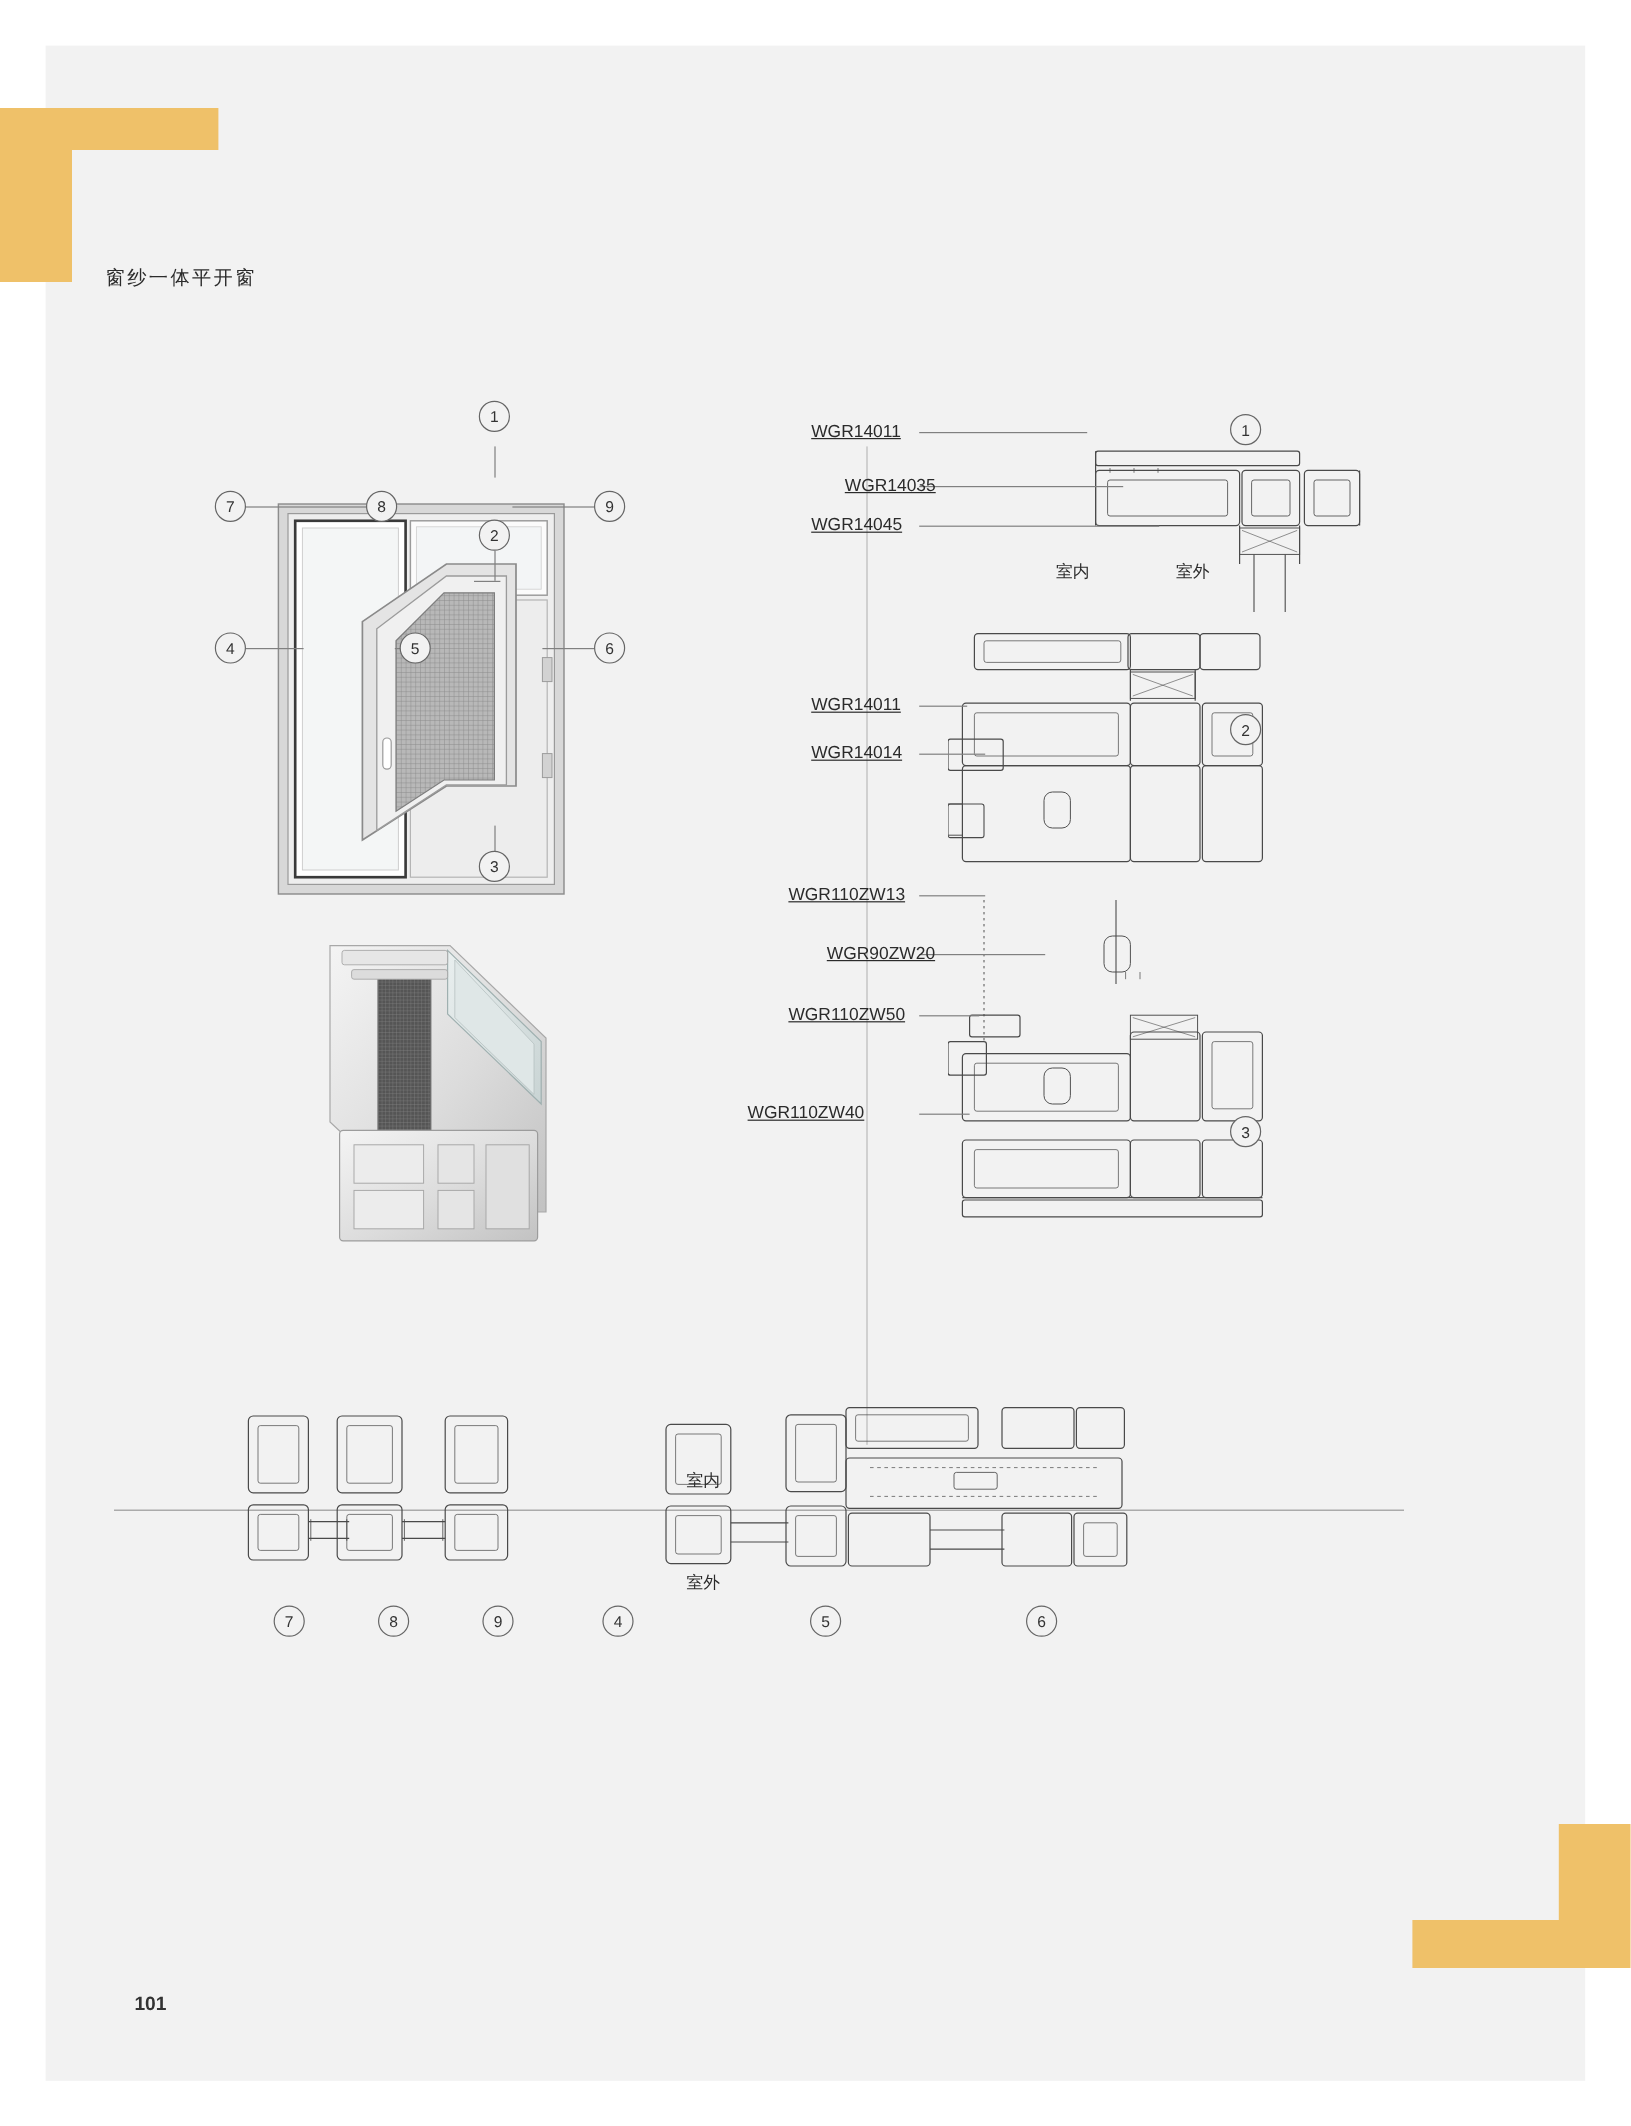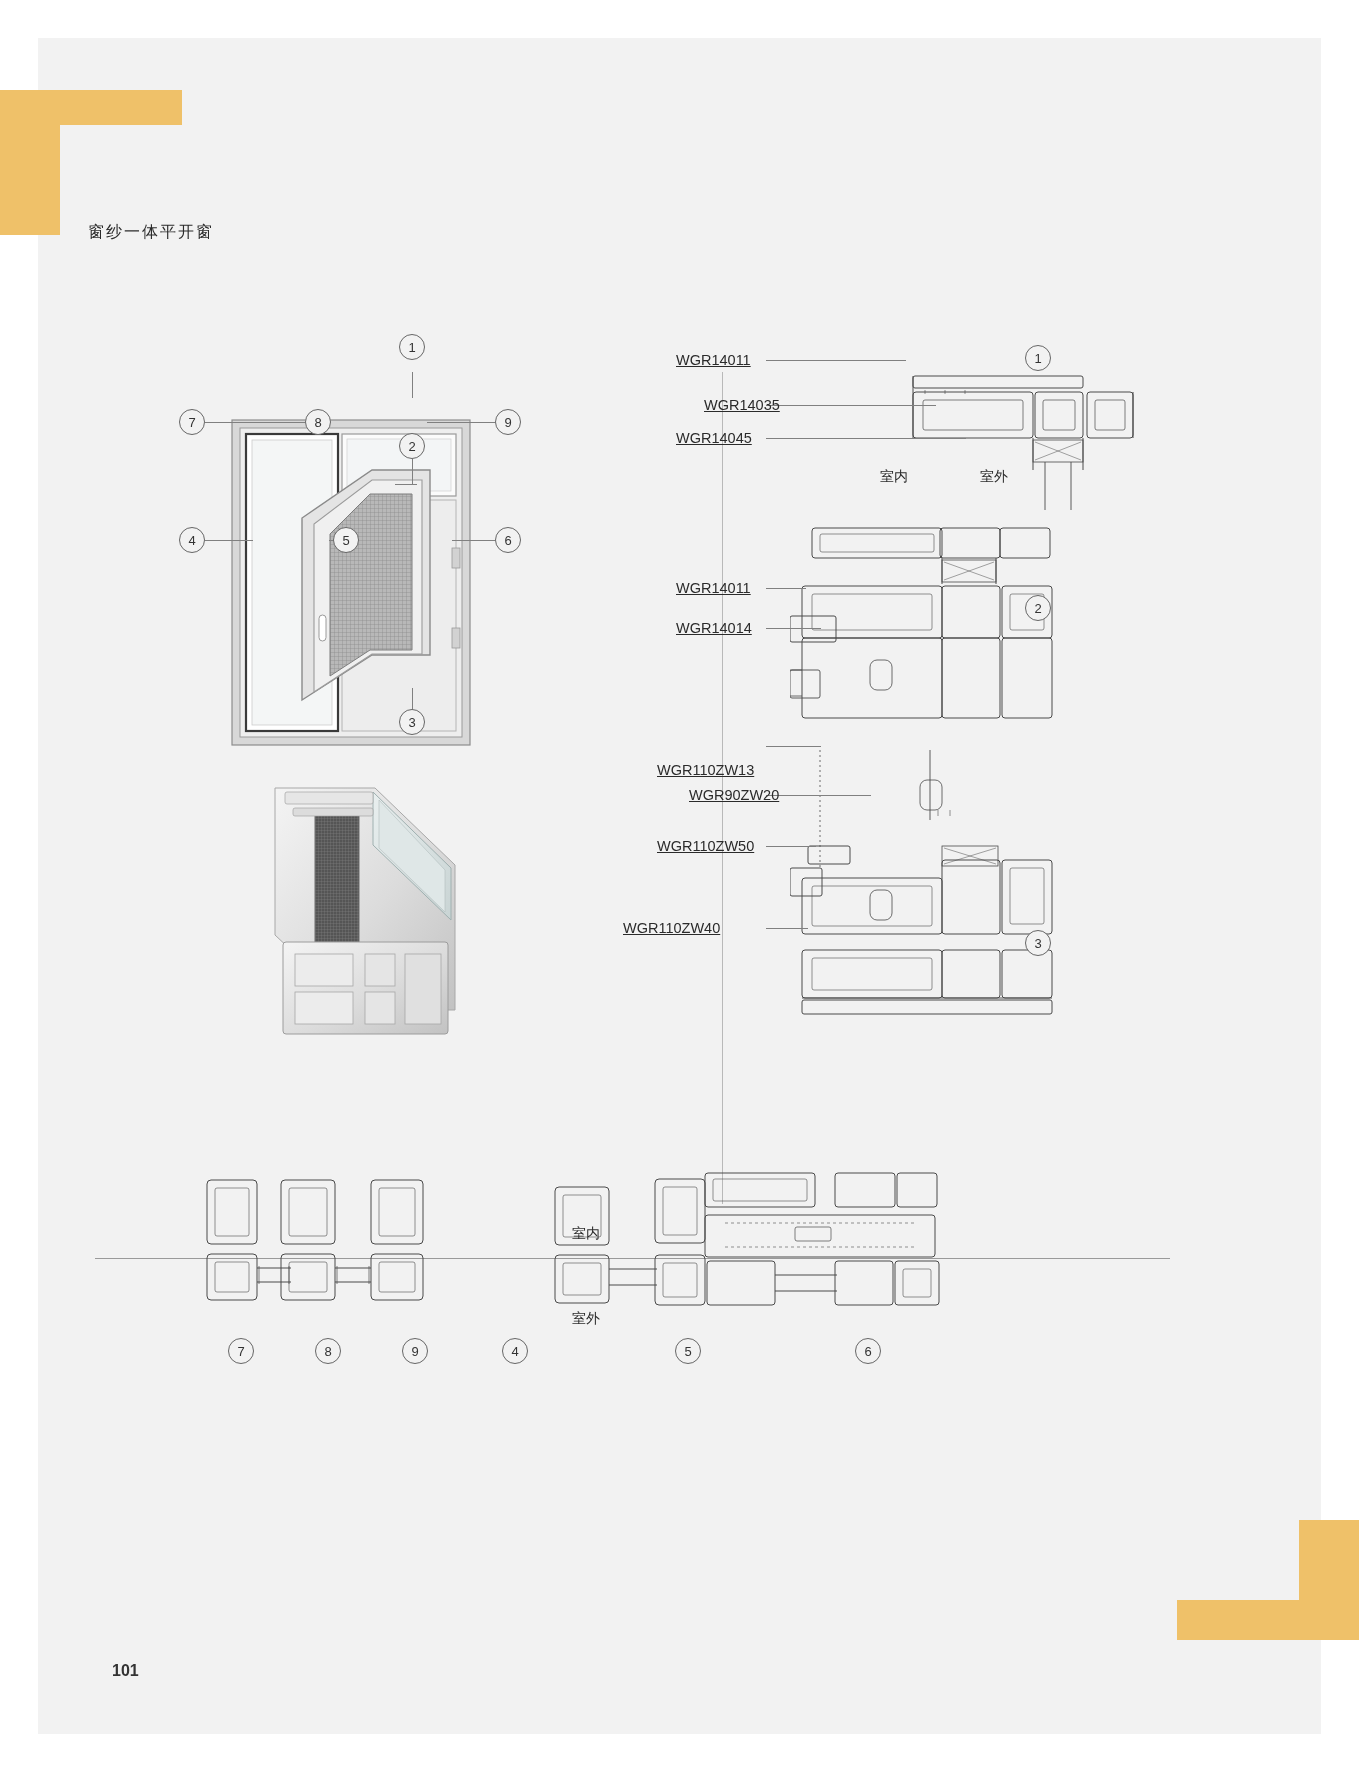--- a/index.html
+++ b/index.html
@@ -353,21 +353,21 @@
 
         <rect x="12" y="200" width="140" height="48" rx="3"></rect>
         <rect x="22" y="208" width="120" height="32" rx="2" stroke-width="0.6"></rect>
         <rect x="152" y="200" width="58" height="48" rx="3"></rect>
         <rect x="212" y="200" width="50" height="48" rx="3"></rect>
         <path d="M12 248 L262 248" stroke-width="0.9"></path>
         <rect x="12" y="250" width="250" height="14" rx="2"></rect>
       </g>
     </svg>
   </div>
-  <div class="part-label" style="left:657px; top:738px;margin-top:24px;">WGR110ZW13</div>
+  <div class="part-label" style="left:657px; top:738px;">WGR110ZW13</div>
   <div class="leader h" style="left:766px; top:746px; width:55px;"></div>
   <div class="part-label" style="left:689px; top:787px;">WGR90ZW20</div>
   <div class="leader h" style="left:766px; top:795px; width:105px;"></div>
   <div class="part-label" style="left:657px; top:838px;">WGR110ZW50</div>
   <div class="leader h" style="left:766px; top:846px; width:50px;"></div>
   <div class="part-label" style="left:623px; top:920px;">WGR110ZW40</div>
   <div class="leader h" style="left:766px; top:928px; width:42px;"></div>
   <div class="bubble" style="left:1025px; top:930px;">3</div>
 
   <div class="fig" style="left:195px; top:1170px;">

